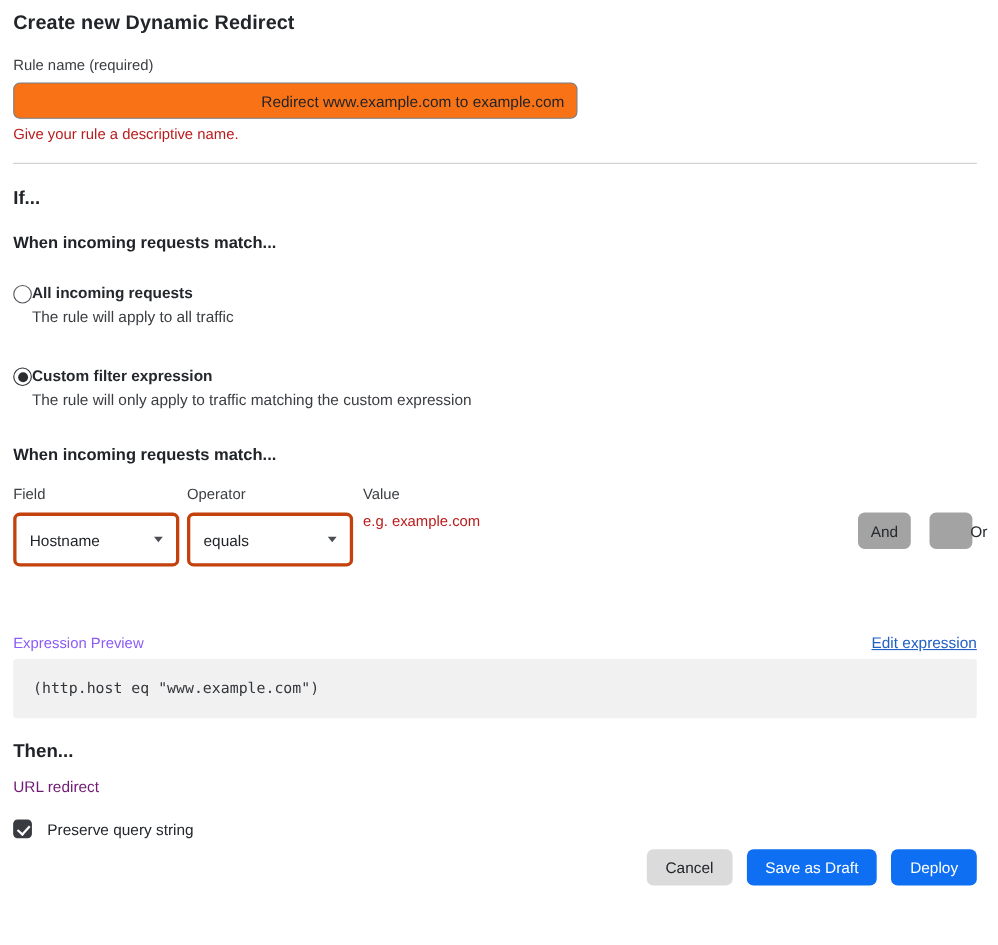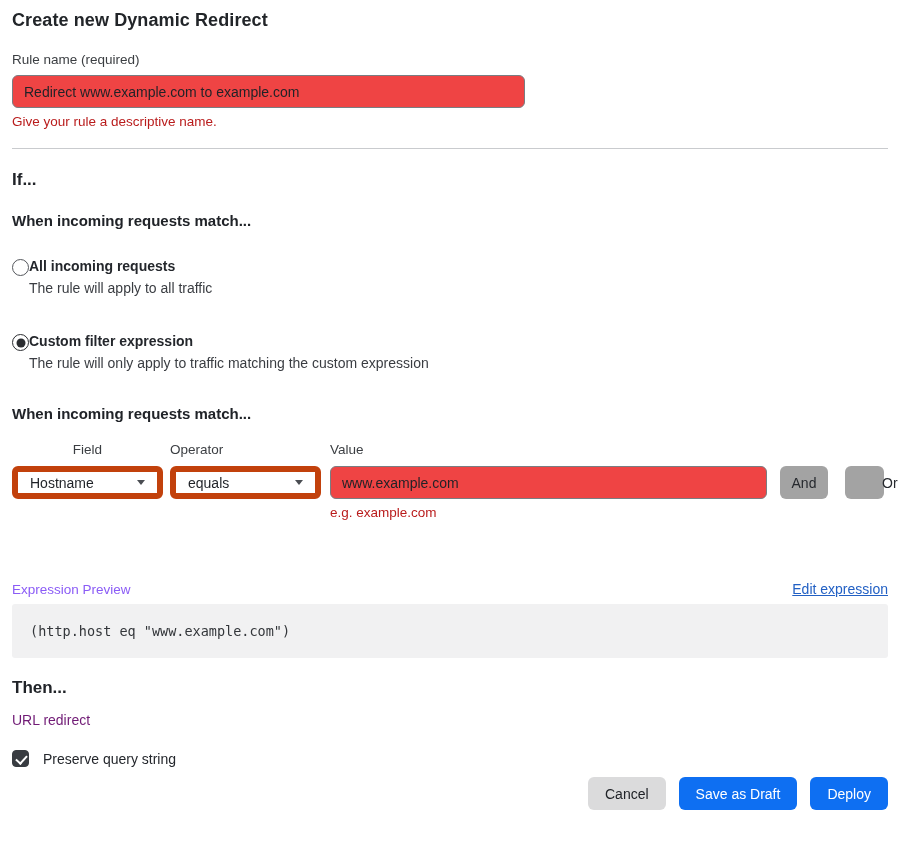--- a/index.html
+++ b/index.html
@@ -32,22 +32,23 @@
   .rule-name-label { margin-top: 21px; }
   .text-input {
     display: block;
     height: 33px;
     border: 1px solid #797d82;
     border-radius: 6px;
     padding: 0 11px;
     font-family: "Liberation Sans", sans-serif;
     font-size: 14px;
     color: #1f2227;
-    background: #ef4444;
+    background: #f97316;
     outline: none;
+    text-align: right;
   }
   .rule-name-input { margin-top: 7px; width: 513px; }
   .helper-text {
     font-size: 13.5px;
     color: #b91c1c;
     margin-top: 6px;
   }
   .divider {
     border: none;
     border-top: 1px solid #c9cbce;
@@ -106,41 +107,41 @@
     line-height: 17px;
   }
   .builder-heading { margin-top: 33px; }
   .condition-row {
     display: flex;
     align-items: flex-start;
     margin-top: 20px;
   }
   .cond-col .field-label { margin-bottom: 8px; }
   .select-box {
-    height: 33px;
-    border: 6px solid #c2410c;
+    height: 49px;
+    border: 3px solid #c2410c;
     border-radius: 6px;
     background: #fff;
     display: flex;
     align-items: center;
     justify-content: space-between;
     padding: 0 12px;
     font-size: 14px;
     color: #1f2227;
     cursor: pointer;
   }
   .caret {
     width: 0; height: 0;
     border-left: 4.5px solid transparent;
     border-right: 4.5px solid transparent;
     border-top: 5.5px solid #4a4d52;
     margin-left: 8px;
     flex: 0 0 auto;
   }
-  .col-field { width: 151px; text-align: center; }
+  .col-field { width: 151px; }
   .col-operator { width: 151px; margin-left: 7px; }
   .col-value { width: 437px; margin-left: 9px; }
   .col-value .text-input { width: 100%; }
   .gray-btn {
     height: 33px;
     border: none;
     border-radius: 6px;
     background: #a3a3a3;
     color: #26292e;
     font-family: "Liberation Sans", sans-serif;
@@ -282,21 +283,20 @@
     </div>
     <div class="cond-col col-operator">
       <label class="field-label">Operator</label>
       <div class="select-box">
         <span>equals</span>
         <span class="caret"></span>
       </div>
     </div>
     <div class="cond-col col-value">
       <label class="field-label">Value</label>
-      <input class="text-input" type="text" value="www.example.com" style="">
       <div class="helper-text">e.g. example.com</div>
     </div>
     <button class="gray-btn and-btn">And</button>
     <button class="gray-btn or-btn">Or</button>
   </div>
 
   <div class="preview-row">
     <span class="preview-label">Expression Preview</span>
     <span class="edit-link">Edit expression</span>
   </div>

